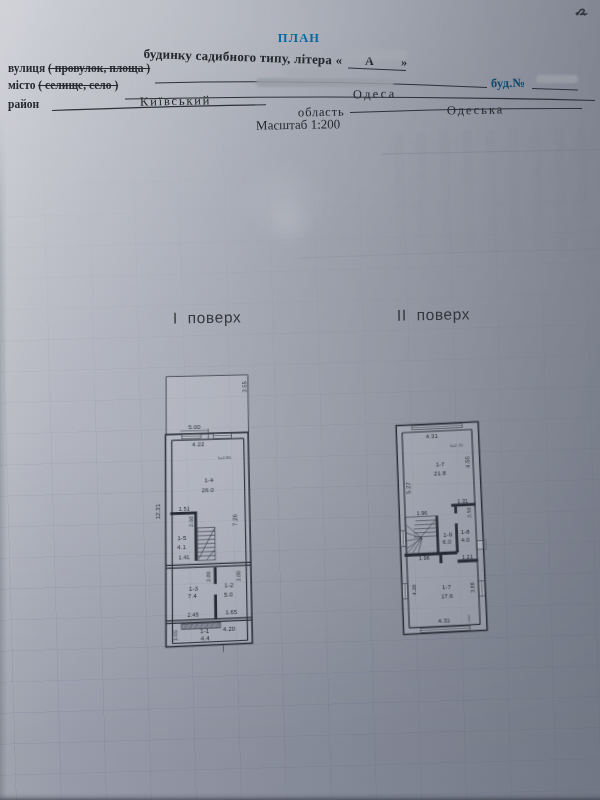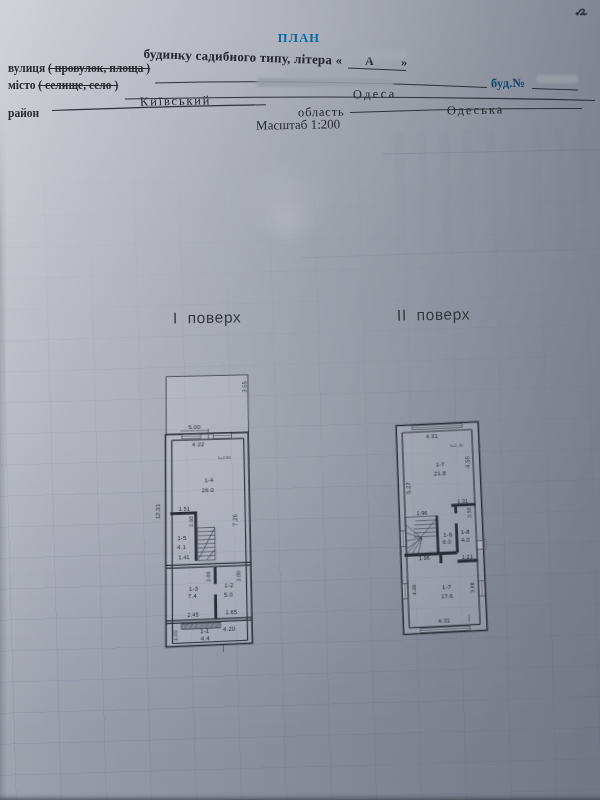--- a/index.html
+++ b/index.html
@@ -52,21 +52,21 @@
 </svg>
 
 <div class="abs" style="left:249px;top:30.5px;width:100px;text-align:center;font-size:12.5px;font-weight:bold;letter-spacing:1.2px;color:#0369a1;">ПЛАН</div>
 
 <div class="abs" style="left:144px;top:45.5px;font-size:13px;font-weight:bold;color:#23262c;transform:rotate(1.9deg);transform-origin:0 0;letter-spacing:0.2px;white-space:nowrap;">будинку садибного типу, літера «</div>
 <div class="abs" style="left:364.5px;top:53.5px;font-size:12px;font-weight:bold;color:#23262c;transform:rotate(1.9deg);">А</div>
 <div class="abs" style="left:400.5px;top:55px;font-size:12px;font-weight:bold;color:#23262c;transform:rotate(1.9deg);">»</div>
 
 <div class="abs" style="left:8px;top:62px;font-size:11.5px;font-weight:bold;color:#26292f;">вулиця <span style="text-decoration:line-through;">( провулок, площа )</span></div>
 <div class="abs" style="left:8px;top:78.5px;font-size:11.5px;font-weight:bold;color:#26292f;"><span>місто</span> <span style="text-decoration:line-through;">( селище, село )</span></div>
-<div class="abs" style="left:8px;top:107px;font-size:11.5px;font-weight:bold;color:#26292f;">район</div>
+<div class="abs" style="left:8px;top:98px;font-size:11.5px;font-weight:bold;color:#26292f;">район</div>
 <div class="abs" style="left:140px;top:94px;font-size:12.5px;color:#23262c;letter-spacing:1.8px;transform:rotate(-1.2deg);">Київський</div>
 <div class="abs" style="left:298px;top:104.5px;font-size:12.5px;color:#23262c;letter-spacing:0.8px;transform:rotate(-1.2deg);">область</div>
 <div class="abs" style="left:447px;top:103px;font-size:12.5px;color:#23262c;letter-spacing:1.9px;transform:rotate(-1.2deg);">Одеська</div>
 <div class="abs" style="left:352.5px;top:87px;font-size:12.5px;color:#23262c;letter-spacing:2.2px;transform:rotate(-1.2deg);">Одеса</div>
 <div class="abs" style="left:491px;top:75.5px;font-size:12.5px;font-weight:bold;color:#0c4a6e;letter-spacing:0.2px;transform:rotate(-1deg);">буд.№</div>
 <div class="abs" style="left:256px;top:117px;font-size:13px;color:#26292f;transform:rotate(-1deg);">Масштаб 1:200</div>
 
 <svg class="lay" viewBox="0 0 600 800">
 <path d="M348,68 L406,70.5" stroke="#2e3138" stroke-width="1" fill="none"></path>
 <path d="M155,83 Q300,79 487,87.5" stroke="#2e3138" stroke-width="1.1" fill="none"></path>

